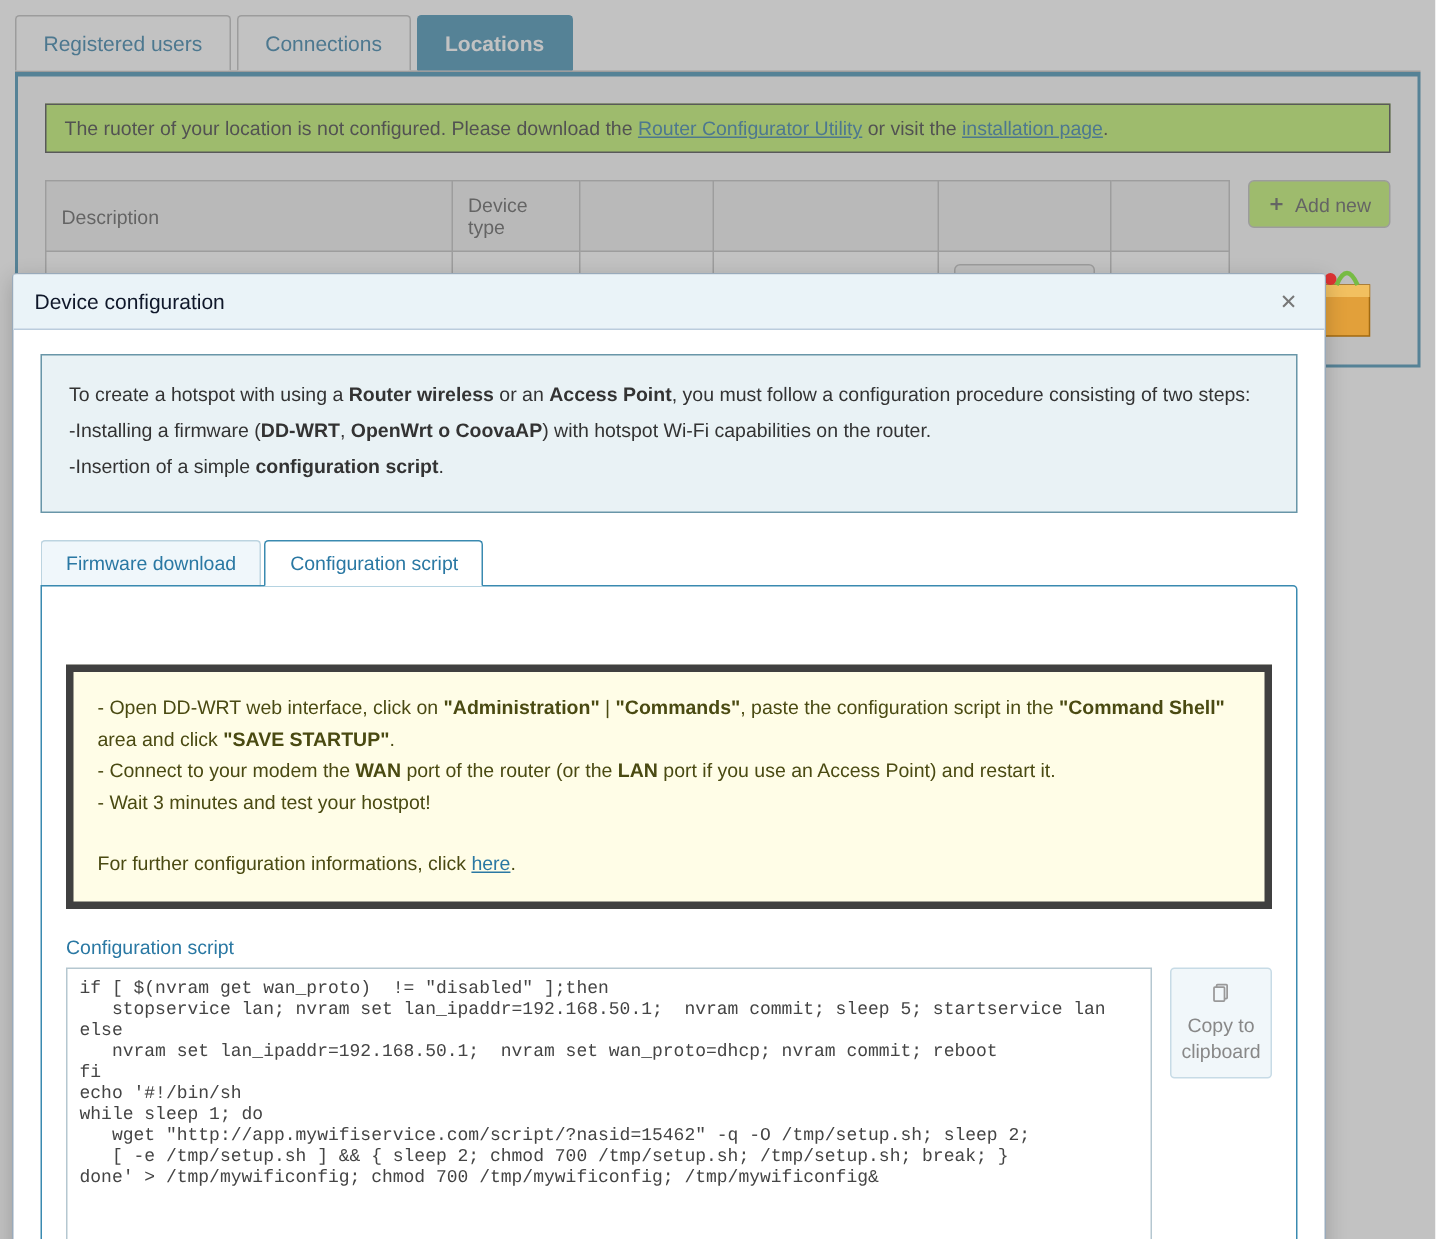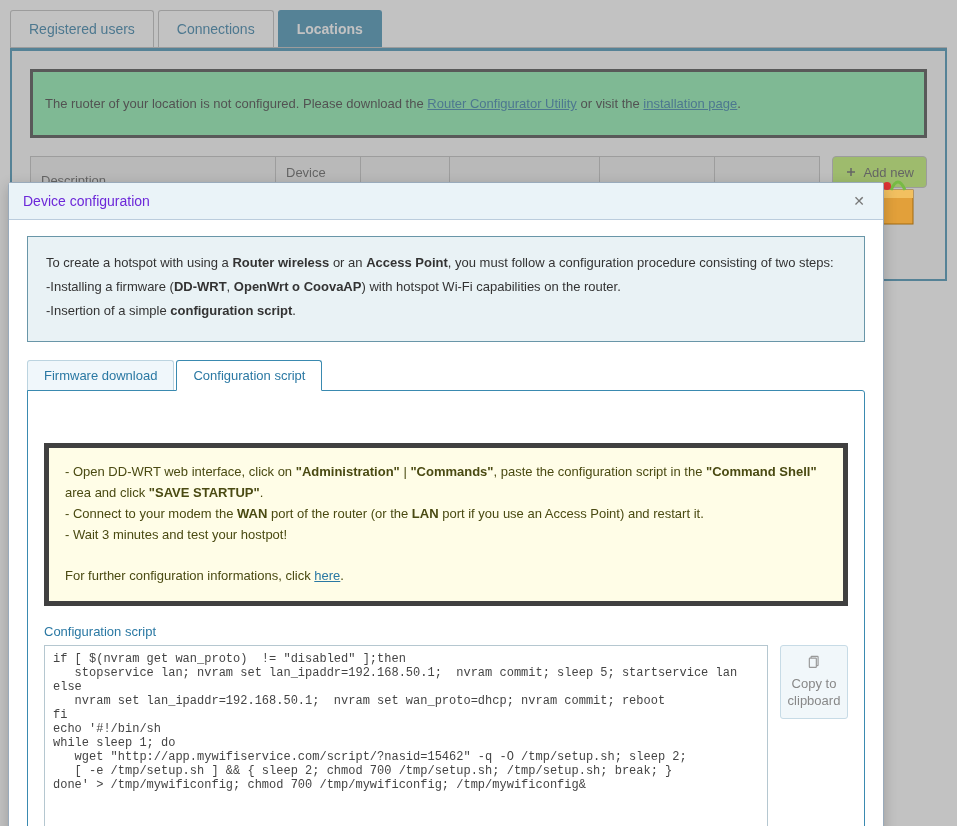--- a/index.html
+++ b/index.html
@@ -42,23 +42,23 @@
 }
 
 .tab-content {
   border: 2px solid #3a8ab0;
   border-top: 3px solid #3a8ab0;
   padding: 18px;
   background: #fafafa;
 }
 
 .warn-box {
-  background: #86efac;
-  border: 3px solid #404040;
-  padding: 24px 12px;
+  background: #bef264;
+  border: 1px solid #404040;
+  padding: 8px 12px;
   color: #333;
   margin-bottom: 18px;
   font-size: 13px;
 }
 .warn-box a { color: #2a78a3; text-decoration: underline; }
 
 .grid-area { display: flex; gap: 12px; }
 .grid-table {
   flex: 1;
   border-collapse: collapse;
@@ -131,21 +131,21 @@
   box-shadow: 0 4px 14px rgba(0,0,0,0.2);
 }
 .modal-header {
   display: flex;
   justify-content: space-between;
   align-items: center;
   background: #eaf3f8;
   border-bottom: 1px solid #bcd;
   padding: 10px 14px;
 }
-.modal-title { color: #6d28d9; font-size: 14px; }
+.modal-title { color: #0f172a; font-size: 14px; }
 .modal-close {
   color: #777;
   cursor: pointer;
   font-size: 14px;
   width: 20px;
   text-align: center;
 }
 .modal-body { padding: 16px 18px 28px; }
 
 .info-box {
@@ -245,21 +245,21 @@
     <div class="tab active">Locations</div>
   </div>
   <div class="tab-content">
     <div class="warn-box">
       <span>The ruoter of your location is not configured. Please download the </span><a href="#">Router Configurator Utility</a><span> or visit the </span><a href="#">installation page</a><span>.</span>
     </div>
     <div class="grid-area">
       <table class="grid-table">
         <tbody>
             <tr>
-          <th style="width:245px">Description</th>
+          <th style="width:271px">Description</th>
           <th style="width:85px">Device type</th>
           <th style="width:80px"></th>
           <th style="width:150px"></th>
           <th style="width:115px"></th>
           <th></th>
         </tr>
         <tr>
           <td>Hotspot Roma</td>
           <td>DD-WRT</td>
           <td class="actions-cell">

